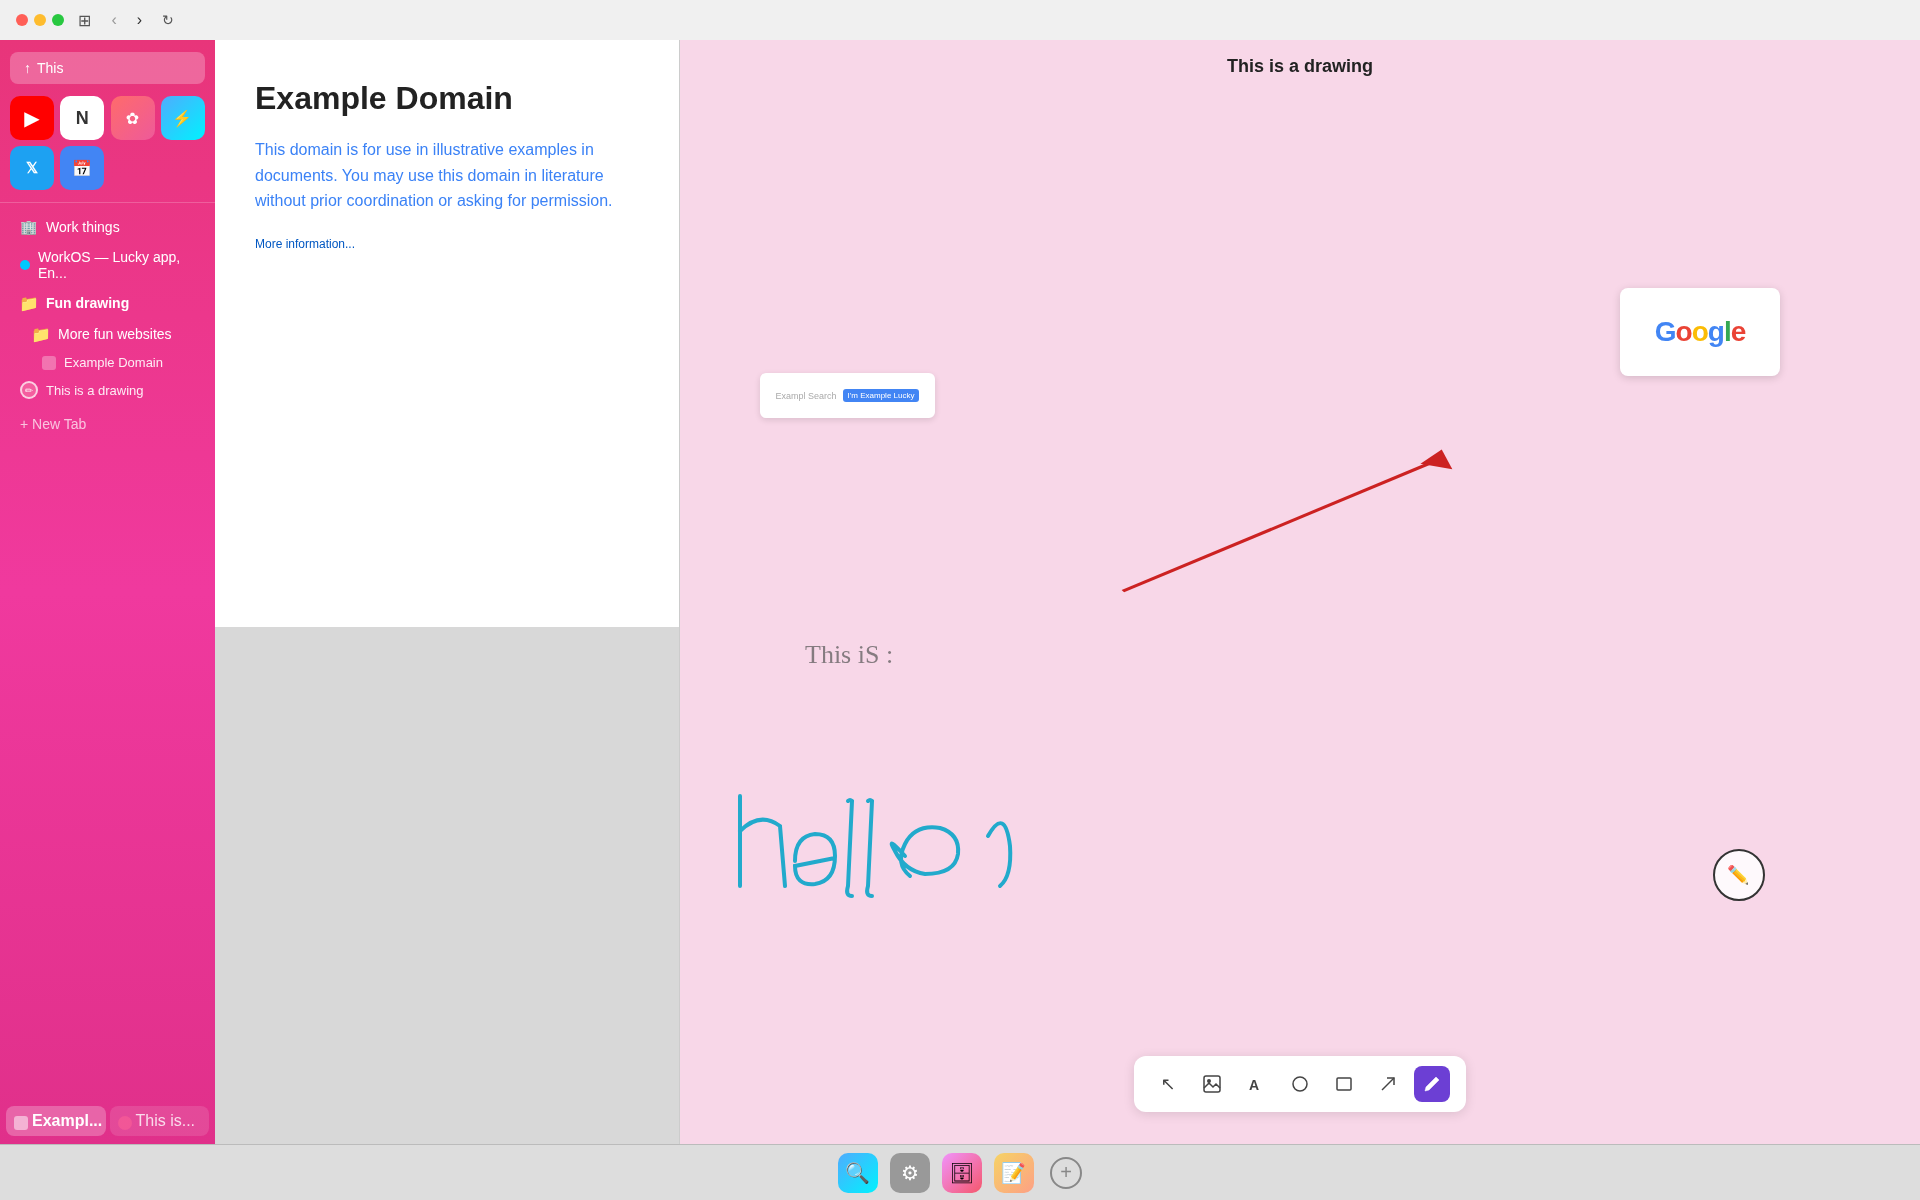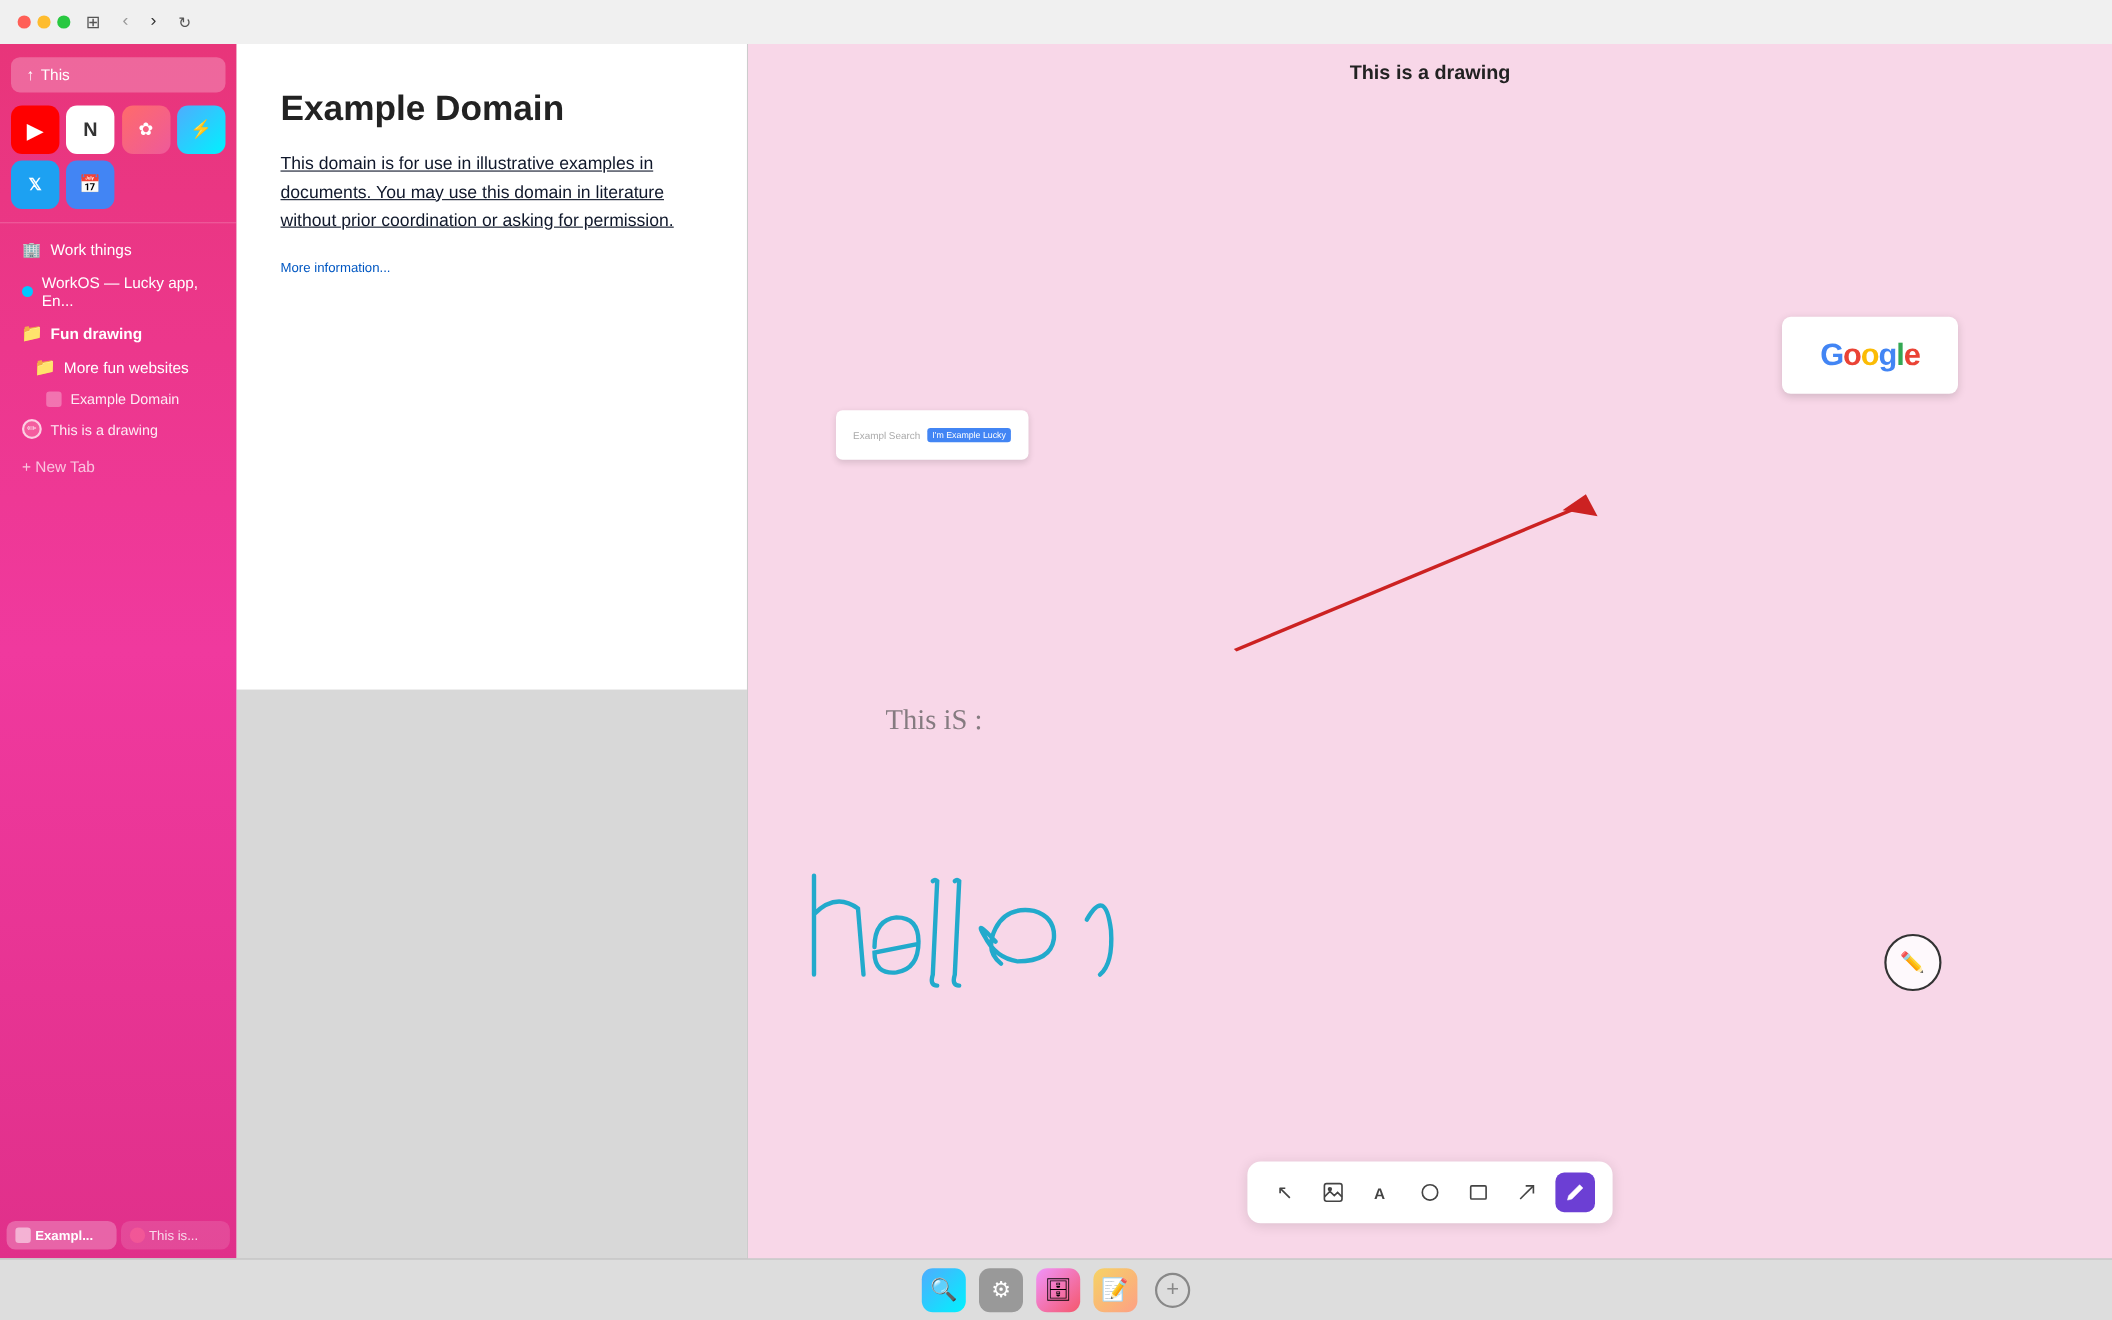--- a/index.html
+++ b/index.html
@@ -217,24 +217,24 @@
     .sidebar-tabs {
       margin-top: auto;
       display: flex;
       gap: 4px;
       padding: 8px 6px;
     }
     .sidebar-tab {
       flex: 1;
       padding: 6px 8px;
       border-radius: 8px;
-      font-size: 12px;
-      cursor: pointer;
-      display: flex;
-      align-items: flex-start;
+      font-size: 16px;
+      cursor: pointer;
+      display: flex;
+      align-items: flex-end;
       gap: 4px;
       white-space: nowrap;
       overflow: hidden;
       text-overflow: ellipsis;
     }
     .sidebar-tab.active-tab {
       background: rgba(255,255,255,0.25);
       color: white;
       font-weight: 600;
     }
@@ -265,24 +265,23 @@
       overflow-y: auto;
     }
     .web-title {
       font-size: 32px;
       font-weight: 700;
       color: #222;
       margin-bottom: 20px;
     }
     .web-description {
       font-size: 16px;
-      color: #0f172a;
+      color: #3b82f6;
       line-height: 1.6;
       margin-bottom: 20px;
-      text-decoration: underline;
     }
     .web-link {
       color: #0057c2;
       text-decoration: none;
       font-size: 12px;
     }
     .web-blank {
       flex: 1;
       background: #d8d8d8;
     }
@@ -307,21 +306,21 @@
       position: relative;
       overflow: hidden;
     }
 
     
     .google-embed {
       position: absolute;
       top: 195px;
       right: 140px;
       width: 160px;
-      height: 70px;
+      height: 88px;
       background: white;
       border-radius: 8px;
       display: flex;
       align-items: center;
       justify-content: center;
       box-shadow: 0 2px 8px rgba(0,0,0,0.15);
     }
     .google-logo {
       font-size: 28px;
       font-weight: 700;

